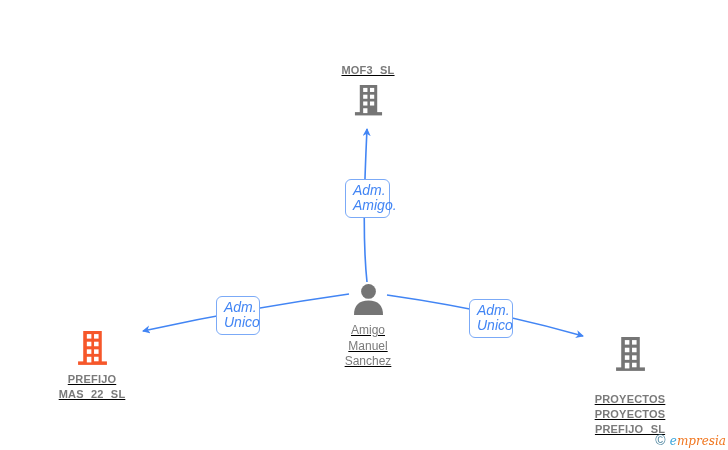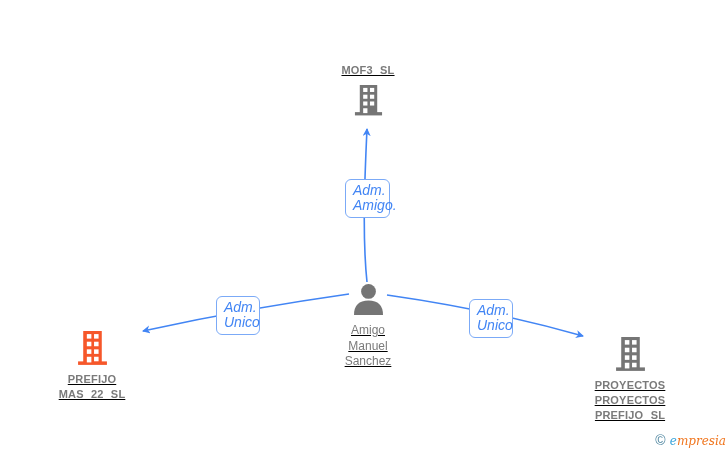--- a/index.html
+++ b/index.html
@@ -136,21 +136,21 @@
         <rect x="10.5" y="3" width="4.4" height="4.4" fill="#ffffff"></rect>
         <rect x="17.5" y="3" width="4.4" height="4.4" fill="#ffffff"></rect>
         <rect x="10.5" y="10.4" width="4.4" height="4.4" fill="#ffffff"></rect>
         <rect x="17.5" y="10.4" width="4.4" height="4.4" fill="#ffffff"></rect>
         <rect x="10.5" y="17.8" width="4.4" height="4.4" fill="#ffffff"></rect>
         <rect x="17.5" y="17.8" width="4.4" height="4.4" fill="#ffffff"></rect>
         <rect x="10.5" y="25" width="4.4" height="5.5" fill="#ffffff"></rect>
         <rect x="17.5" y="25" width="4.4" height="4.4" fill="#ffffff"></rect>
       </svg>
     </span>
-    <div class="company-label" style="margin-top:3px;">
+    <div class="company-label" style="margin-top:17px;">
       <div>PROYECTOS</div>
       <div>PROYECTOS</div>
       <div>PREFIJO SL</div>
     </div>
   </div>
 
   <div class="edge-label" style="left:345px; top:179px; width:45px;">
     <div>Adm.</div>
     <div>Amigo.</div>
   </div>

